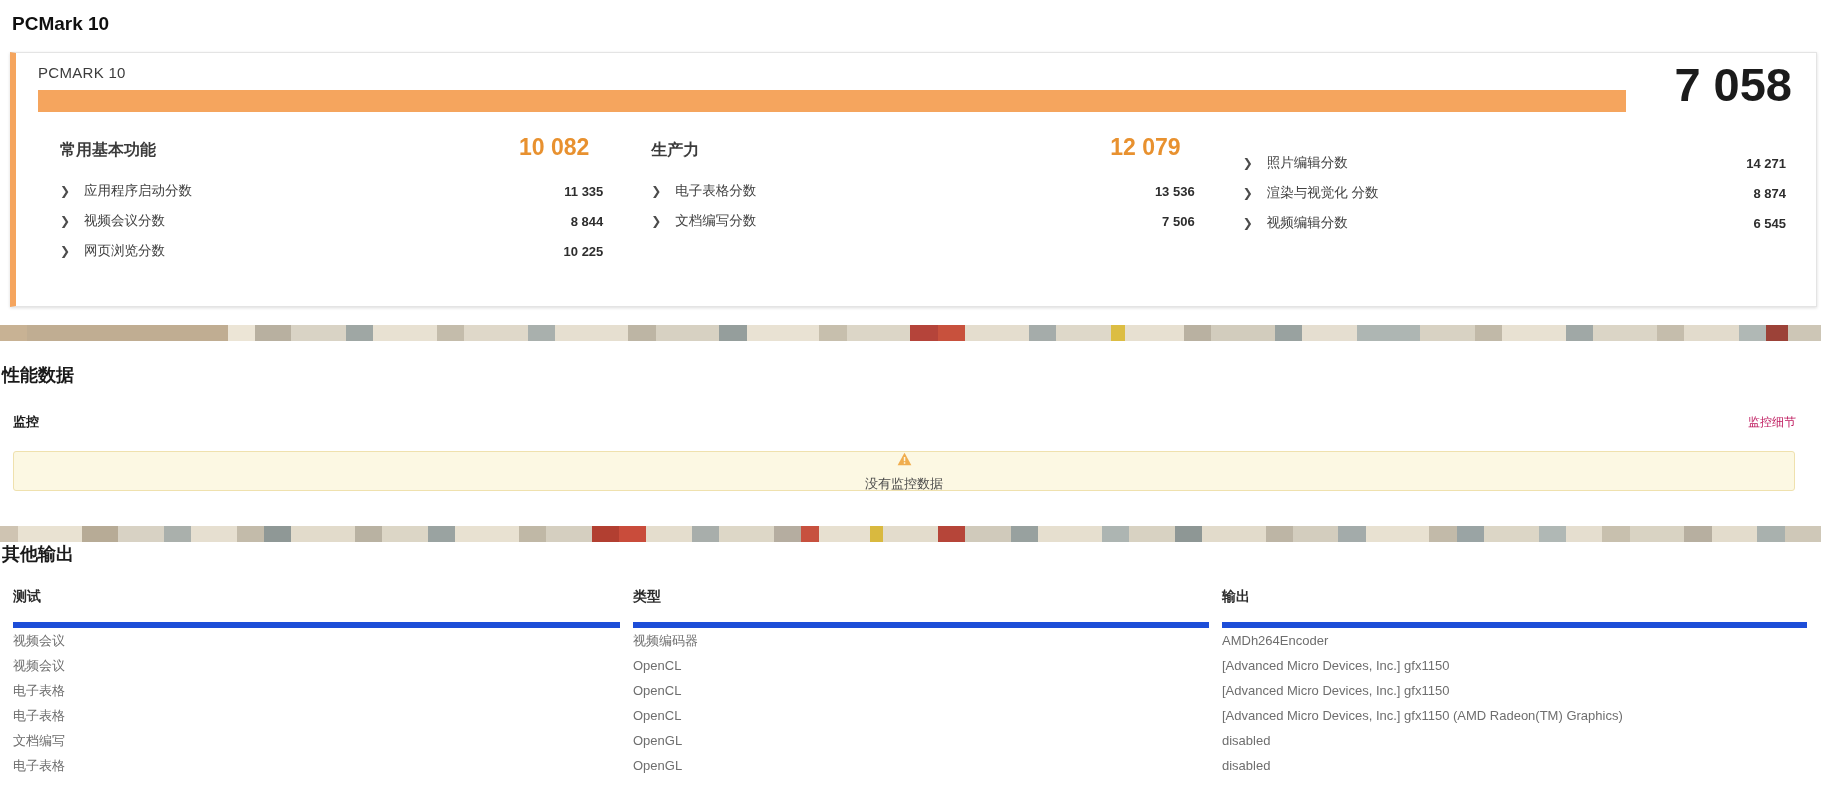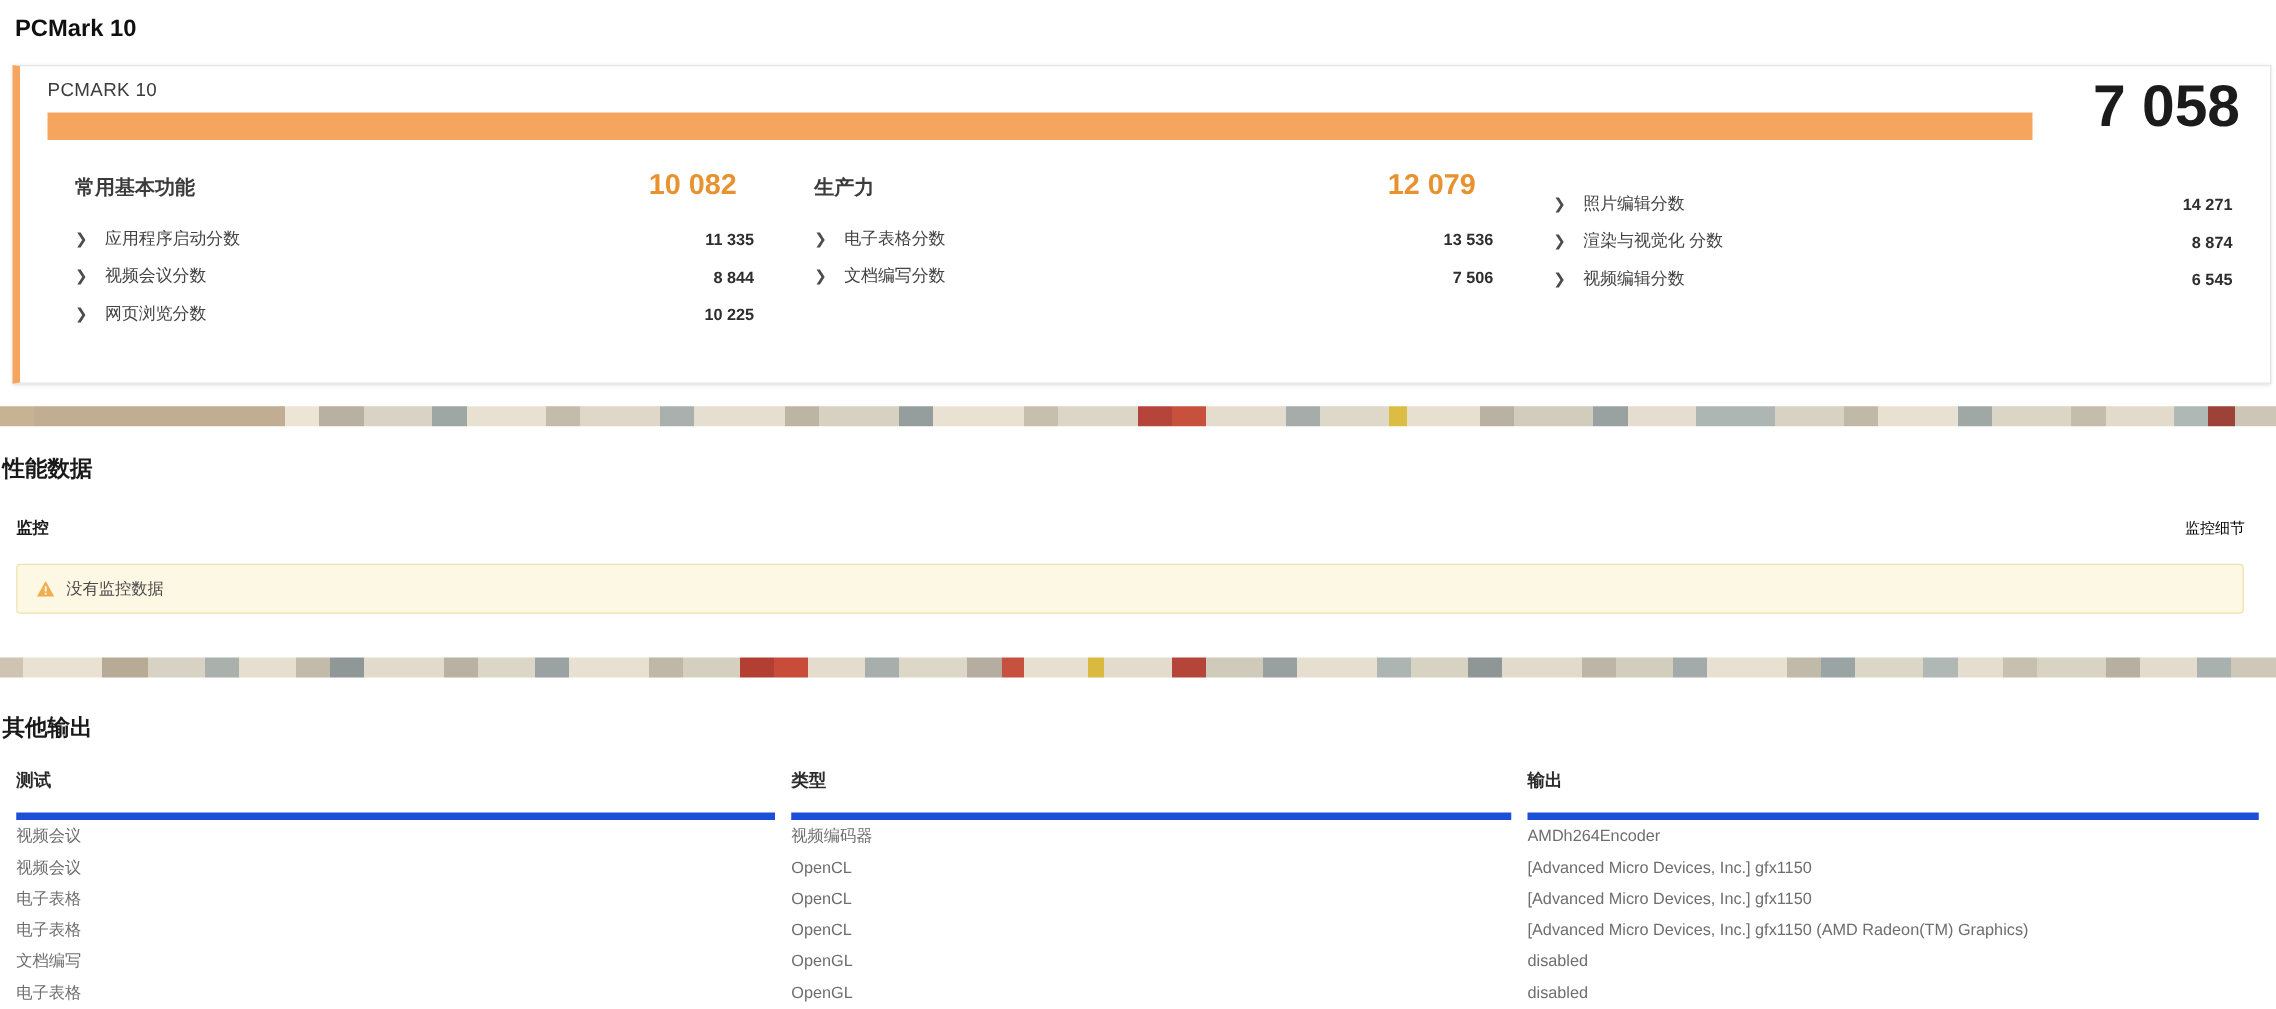--- a/index.html
+++ b/index.html
@@ -88,26 +88,27 @@
     font-size: 18px; font-weight: 700; color: #1a1a1a;
   }
   .monitor-row {
     display: flex; justify-content: space-between; align-items: baseline;
     margin: 26px 25px 0 13px;
   }
   .monitor-title {
     font-family: "DejaVu Serif", "Liberation Serif", serif;
     font-size: 13px; font-weight: 700; color: #1a1a1a;
   }
-  .monitor-details { font-size: 12px; color: #000000; cursor: pointer; }
+  .monitor-details { font-size: 12px; color: #be185d; cursor: pointer; }
   .warning-box {
     display: flex; align-items: center; gap: 9px;
     margin: 20px 26px 0 13px; height: 40px;
     background: #fcf8e3; border: 1px solid #efe1ae; border-radius: 3px;
     padding: 0 15px;
+    flex-direction: column;
   }
   .warning-box .warning-text { font-size: 13px; color: #4a4a4a; }
   .warning-glyph { flex: none; display: inline-flex; }
 
   
   .other-output-table {
     margin-top: 12px;
     width: 1820px;
     border-collapse: separate; border-spacing: 13px 0;
     table-layout: fixed;
@@ -220,21 +221,21 @@
       <path d="M7.5 0.8 L14.4 13.2 L0.6 13.2 Z" fill="#f0ad4e"></path>
       <rect x="6.8" y="5" width="1.5" height="4.2" fill="#fcf8e3"></rect>
       <rect x="6.8" y="10.2" width="1.5" height="1.5" fill="#fcf8e3"></rect>
     </svg>
   </span>
   <span class="warning-text">没有监控数据</span>
 </div>
 
 <div class="banner-strip two"></div>
 
-<div class="section-heading" style="margin-top:28px;">其他输出</div>
+<div class="section-heading" style="margin-top:0;">其他输出</div>
 
 <table class="other-output-table">
   <colgroup>
       <col class="c1">
       <col class="c2">
       <col class="c3">
     </colgroup>
   <thead>
     <tr>
       <th>测试</th>

